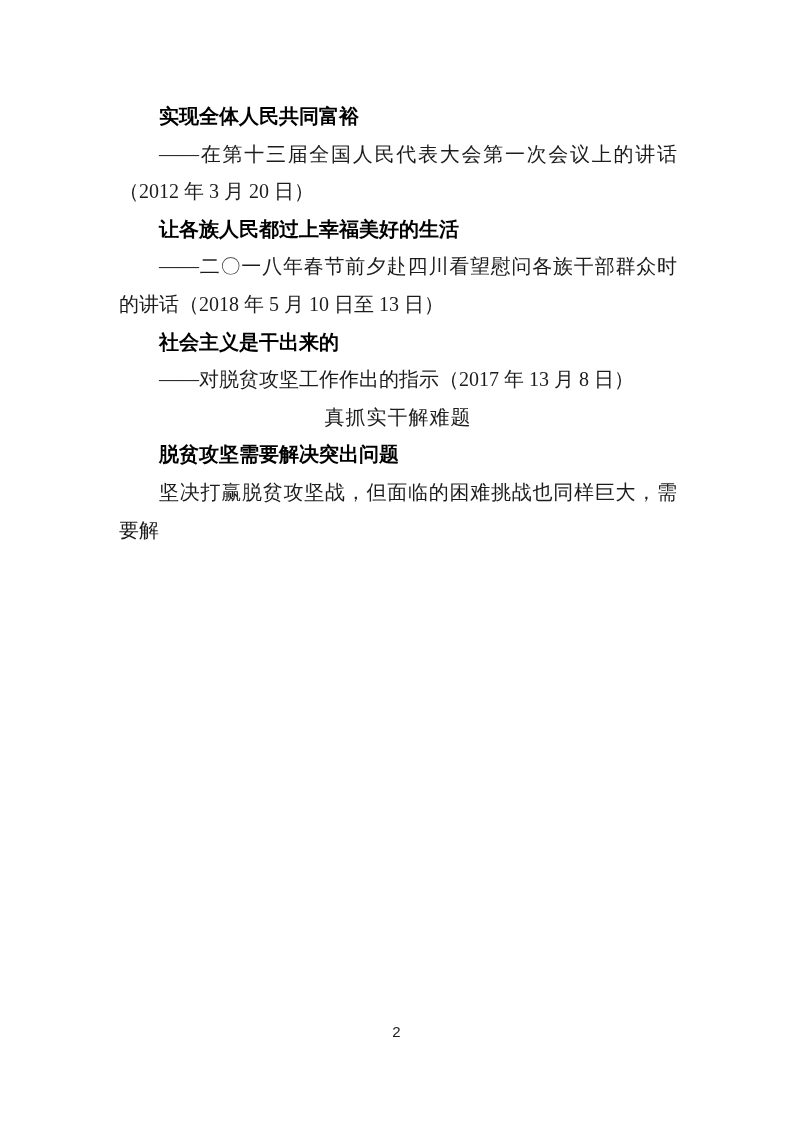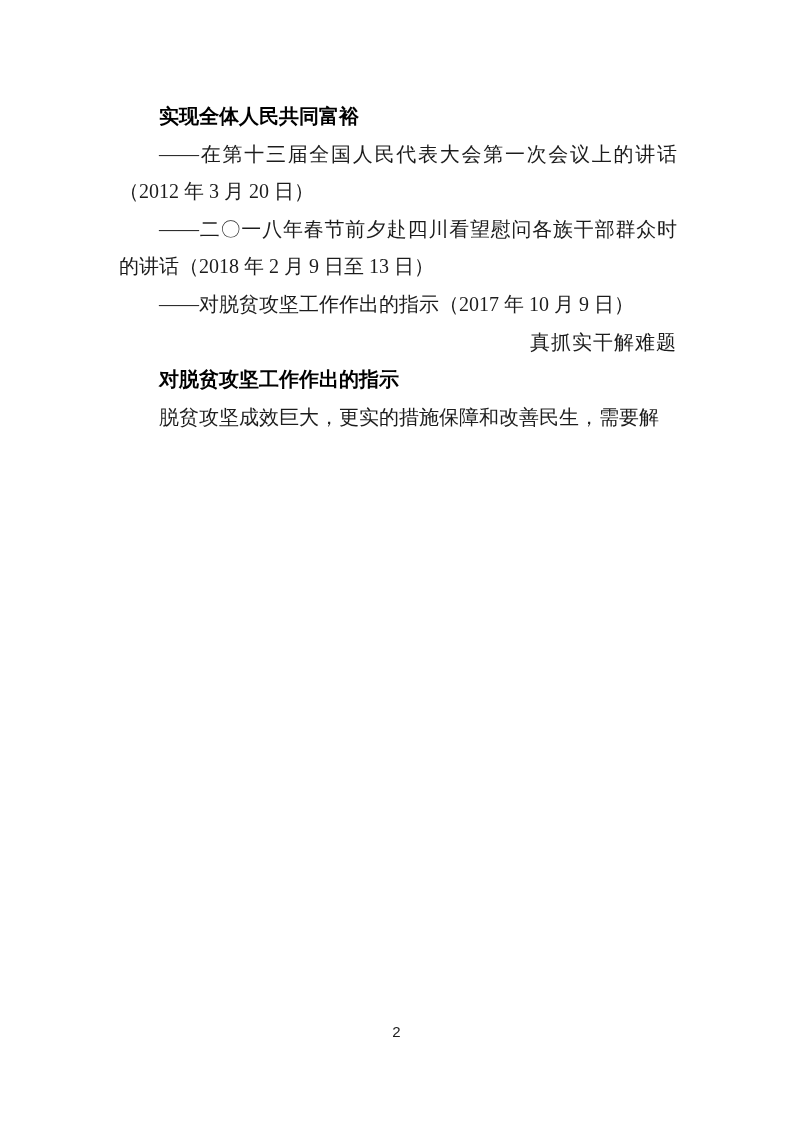--- a/index.html
+++ b/index.html
@@ -46,41 +46,43 @@
     text-justify: inter-character;
   }
   .attribution {
     text-indent: 2em;
     text-align: justify;
     text-justify: inter-character;
   }
   .part-title {
     text-indent: 0;
     letter-spacing: 1px;
-    text-align: right;
+    text-align: center;
   }
   .page-number {
     position: absolute;
     left: 0;
     top: 1022px;
     width: 793px;
     text-align: center;
     font-family: "Liberation Sans", "DejaVu Sans", sans-serif;
     font-size: 15px;
     line-height: 20px;
     color: #1c1c1c;
   }
 </style>
 </head>
 <body>
 
 <div class="page">
   <div class="content">
     <p class="heading">实现全体人民共同富裕</p>
     <p class="attribution">——在第十三届全国人民代表大会第一次会议上的讲话（2012 年 3 月 20 日）</p>
-    <p class="attribution">——二〇一八年春节前夕赴四川看望慰问各族干部群众时的讲话（2018 年 2 月 9 日至 13 日）</p>
-    <p class="attribution">——对脱贫攻坚工作作出的指示（2017 年 10 月 9 日）</p>
+    <p class="heading">让各族人民都过上幸福美好的生活</p>
+    <p class="attribution">——二〇一八年春节前夕赴四川看望慰问各族干部群众时的讲话（2018 年 5 月 10 日至 13 日）</p>
+    <p class="heading">社会主义是干出来的</p>
+    <p class="attribution">——对脱贫攻坚工作作出的指示（2017 年 13 月 8 日）</p>
     <p class="part-title">真抓实干解难题</p>
-    <p class="heading">对脱贫攻坚工作作出的指示</p>
-    <p class="paragraph">脱贫攻坚成效巨大，更实的措施保障和改善民生，需要解</p>
+    <p class="heading">脱贫攻坚需要解决突出问题</p>
+    <p class="paragraph">坚决打赢脱贫攻坚战，但面临的困难挑战也同样巨大，需要解</p>
   </div>
   <div class="page-number">2</div>
 </div>
 
 </body></html>

